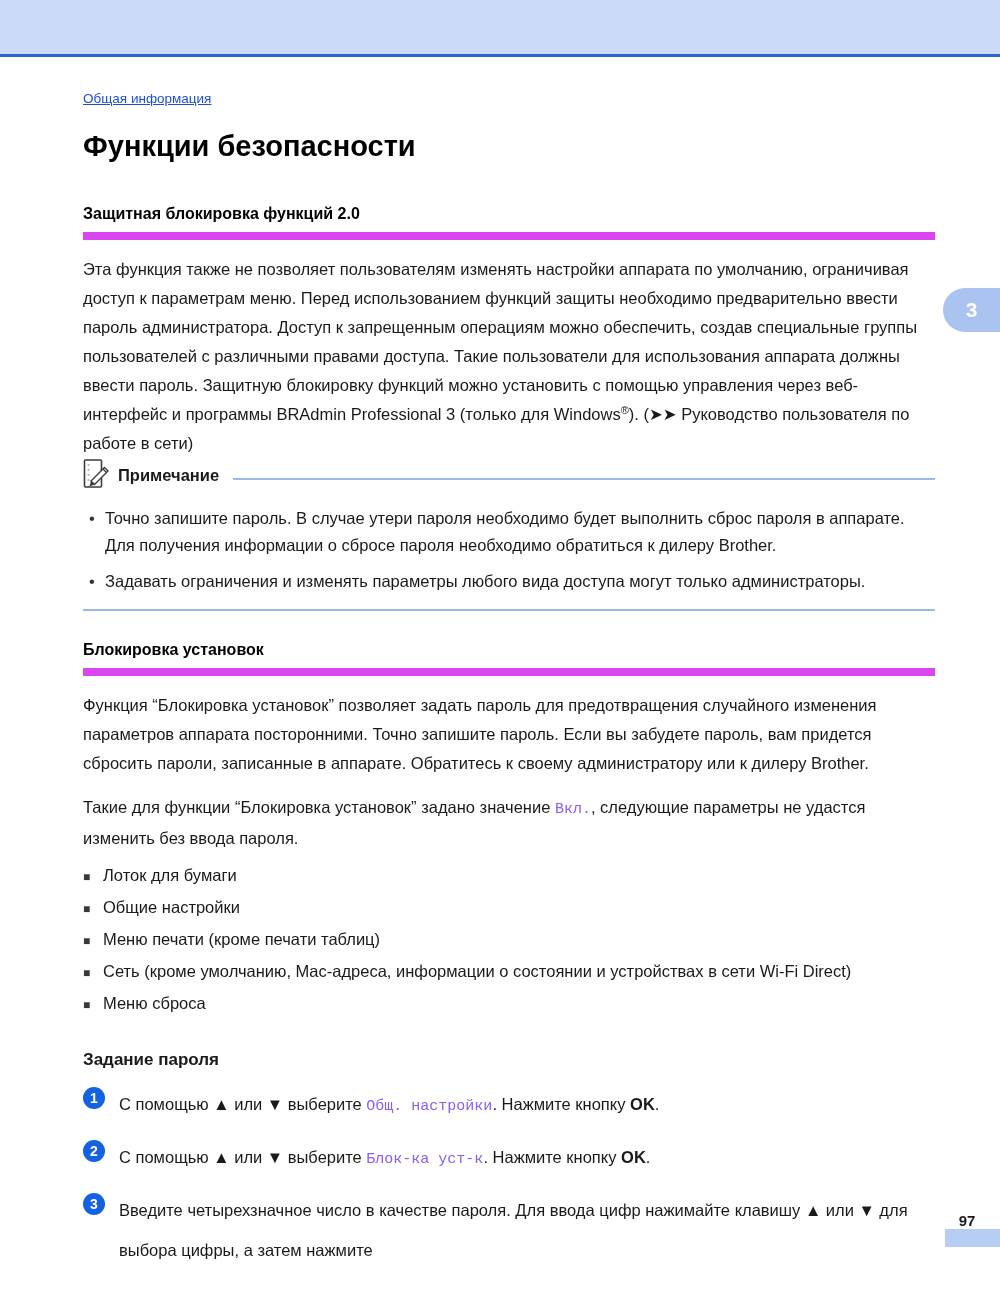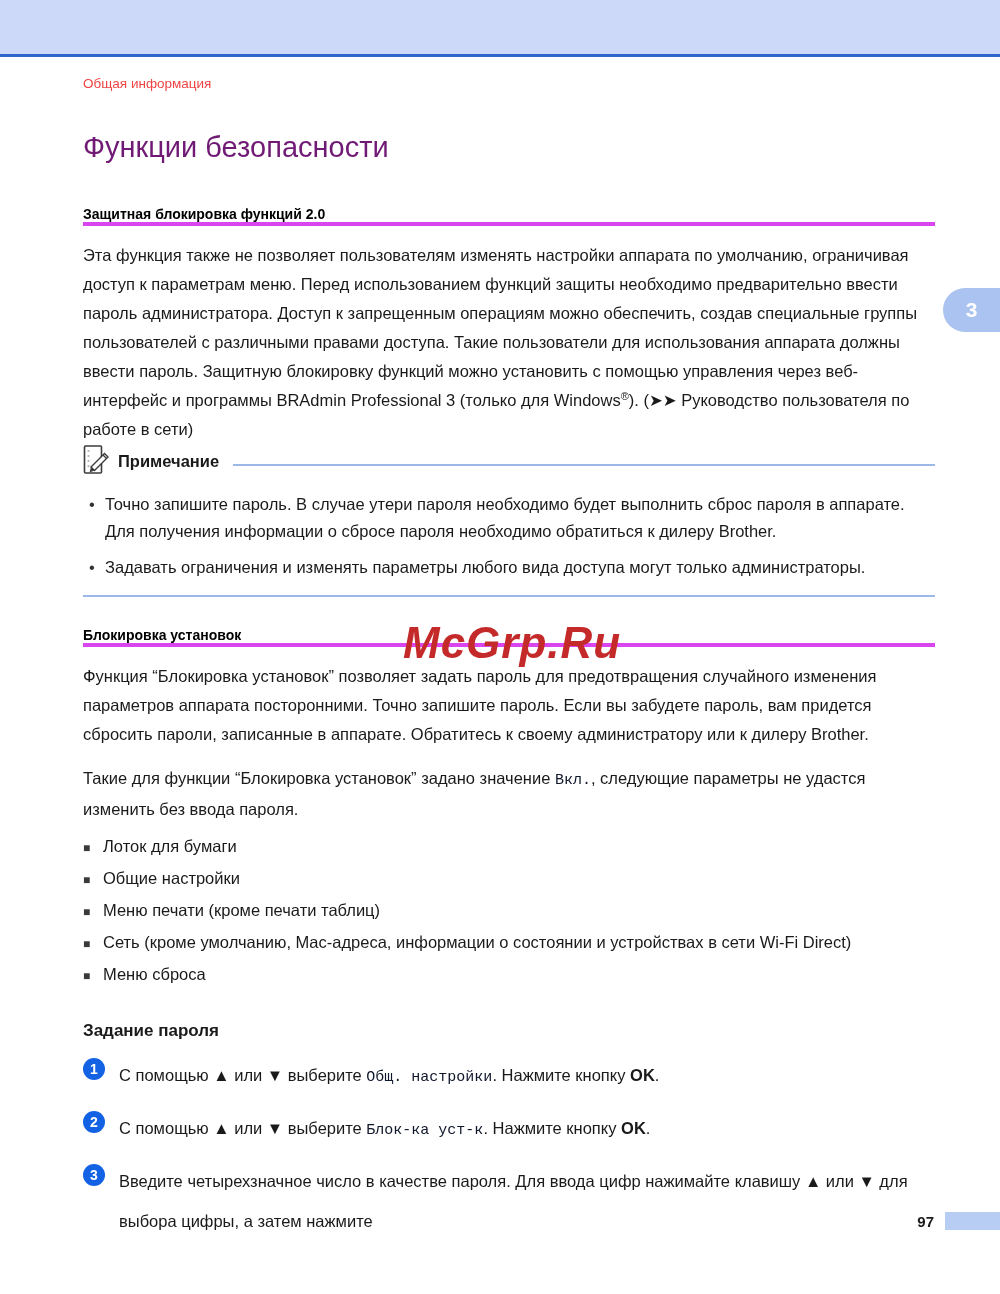--- a/index.html
+++ b/index.html
@@ -18,54 +18,56 @@
   }
   .top-banner {
     height:57px;
     background:#ccd9f8;
     border-bottom:3px solid #2e66d0;
   }
   .content {
     padding:0 65px 0 83px;
   }
   .breadcrumb {
-    margin-top:19px;
+    margin-top:34px;
     font-size:13.5px;
-    color:#ef4444;
+    color:#1d4ed8;
+    text-decoration:underline;
   }
   h1.doc-title {
-    margin-top:40px;
+    margin-top:24px;
     font-size:29px;
-    font-weight:normal;
-    color:#701a75;
+    font-weight:bold;
+    color:#000000;
   }
   h2.sec-heading {
     margin-top:42px;
-    font-size:14px;
+    font-size:16px;
     font-weight:bold;
     color:#000;
-    border-bottom:4px solid #d946ef;
+    padding-bottom:9px;
+    border-bottom:8px solid #d946ef;
   }
   h2.sec-heading.second { margin-top:30px; }
   h3.sub-heading {
     margin-top:30px;
     font-size:17px;
     font-weight:bold;
   }
   p.body-text {
     margin-top:15px;
     font-size:16.5px;
     line-height:29px;
   }
   sup.fn-ref { font-size:11px; vertical-align:super; line-height:0; }
   sup.reg { font-size:11px; vertical-align:super; line-height:0; }
   .mono {
     font-family:"Liberation Mono", monospace;
     font-size:15px;
-    color:#0f172a;
+    color:#8b5cf6;
   }
   .footnote {
     margin-top:14px;
     font-size:12px;
     color:#222;
   }
   .footnote .fn-num {
     font-size:9.5px;
     vertical-align:super;
     margin-right:10px;
@@ -172,20 +174,21 @@
     z-index:5;
     letter-spacing:1px;
   }
   
   .footer {
     position:absolute;
     right:0;
     top:1212px;
     display:flex;
     align-items:center;
+    flex-direction:column;
   }
   .page-num {
     font-size:15px;
     font-weight:bold;
     margin-right:11px;
   }
   .footer-bar {
     width:55px;
     height:18px;
     background:#b8cdf4;
@@ -194,21 +197,20 @@
 </style>
 </head>
 <body>
 
 <div class="page">
 
   <div class="top-banner"></div>
 
   <div class="chapter-tab">3</div>
 
-  <div class="watermark">McGrp.Ru</div>
 
   <div class="content">
 
     <div class="breadcrumb">Общая информация</div>
 
     <h1 class="doc-title">Функции безопасности</h1>
 
     <h2 class="sec-heading">Защитная блокировка функций 2.0</h2>
 
 

